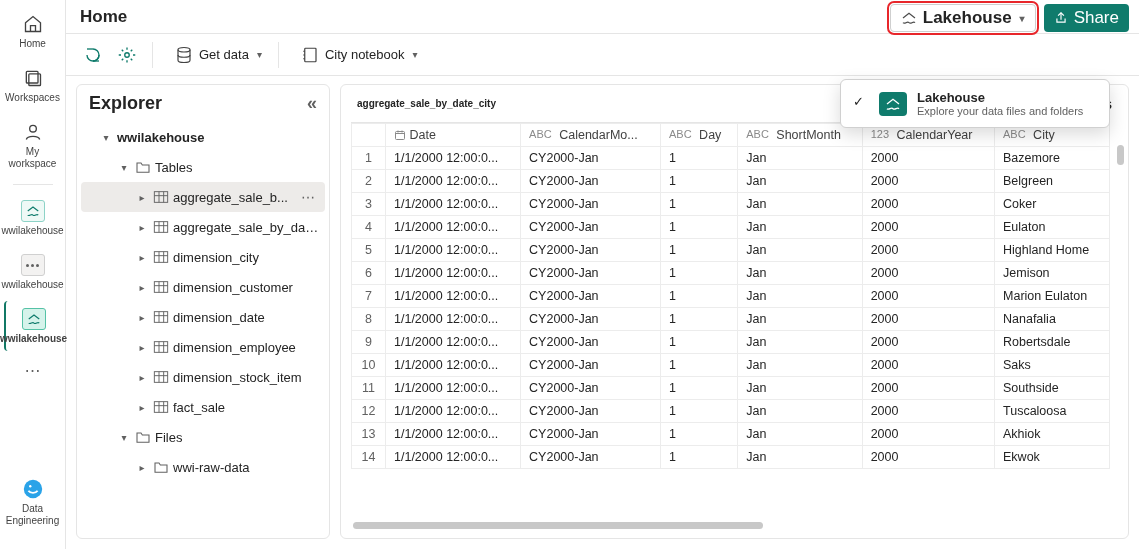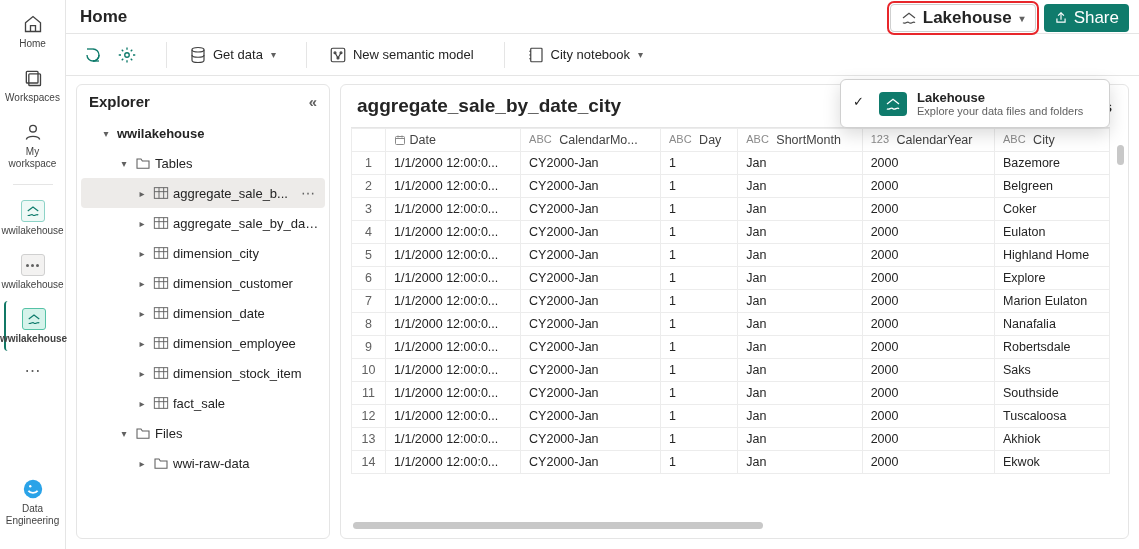--- a/index.html
+++ b/index.html
@@ -19,39 +19,39 @@
   .dots-box { width:26px; height:22px; background:#f3f2f1; border:1px solid #d0d0d0; border-radius:3px; display:flex; align-items:center; justify-content:center; gap:2px;}
   .dots-box span{width:3px;height:3px;background:#616161;border-radius:50%;}
   
   .main { flex:1; display:flex; flex-direction:column; min-width:0;}
   .topbar { height:34px; border-bottom:1px solid #e5e5e5; display:flex; align-items:center; padding:0 14px; font-size:17px; font-weight:600; position:relative;}
   .top-right { position:absolute; right:10px; top:4px; display:flex; gap:8px; align-items:center;}
   .lh-switch { border:1px solid #cfcfcf; border-radius:4px; height:28px; display:flex; align-items:center; padding:0 10px; gap:6px; cursor:pointer; outline:2px solid #e8262b; outline-offset:1px;}
   .share-btn { background:#0f7b6c; color:#fff; border-radius:4px; height:28px; display:flex; align-items:center; padding:4px 10px; gap:6px; cursor:pointer; font-weight:400;}
   
   .ribbon { height:42px; border-bottom:1px solid #e5e5e5; display:flex; align-items:center; padding:0 14px; gap:18px;}
-  .ribbon .grp { display:flex; align-items:center; gap:8px; padding-right:26px; border-right:1px solid #e5e5e5; height:26px;}
+  .ribbon .grp { display:flex; align-items:center; gap:8px; padding-right:12px; border-right:1px solid #e5e5e5; height:26px;}
   .ribbon .grp:last-child{border:none;}
   .ribbon .btn { display:flex; align-items:center; gap:6px; cursor:pointer; padding:4px 4px; border-radius:4px;}
   
   .body { flex:1; display:flex; min-height:0; padding:8px 10px 10px 10px; gap:0;}
   .panel { border:1px solid #e5e5e5; border-radius:6px; background:#fff; display:flex; flex-direction:column; min-height:0;}
   .explorer { width:254px; margin-right:10px;}
-  .explorer-head { display:flex; align-items:center; justify-content:space-between; padding:8px 12px 6px; font-weight:600; font-size:15px;}
+  .explorer-head { display:flex; align-items:center; justify-content:space-between; padding:8px 12px 6px; font-weight:600; font-size:18px;}
   .tree { overflow:auto; padding:2px 4px 8px 4px;}
   .tree-row { display:flex; align-items:center; height:30px; padding:0 6px; border-radius:4px; cursor:pointer; gap:4px;}
   .tree-row.sel{background:#edebe9;}
   .tw { width:14px; text-align:center; color:#616161; font-size:10px;}
   .tlabel { white-space:nowrap; overflow:hidden; text-overflow:ellipsis; flex:1;}
   .more { color:#616161; font-size:14px; padding:0 4px;}
   .indent1{padding-left:18px;} .indent2{padding-left:36px;} .indent3{padding-left:54px;}
   
   .tablepanel { flex:1; min-width:0; position:relative;}
   .table-top { display:flex; align-items:center; justify-content:space-between; padding:10px 16px 6px;}
-  .table-name { font-weight:600; font-size:19px;}
+  .table-name { font-weight:600; font-size:10px;}
   .table-limit { color:#242424; font-weight:600; font-size:15px;}
   .grid-wrap { flex:1; overflow:auto; margin:4px 18px 10px 10px; border-top:1px solid #e5e5e5;}
   table.grid { border-collapse:collapse; font-size:12.5px; min-width:100%; }
   table.grid th, table.grid td { border:1px solid #ececec; height:23px; padding:0 8px; text-align:left; white-space:nowrap;}
   table.grid th { background:#fff; font-weight:400; color:#424242;}
   table.grid th .htype{ font-size:11px; color:#8a8a8a; margin-right:4px; vertical-align:1px;}
   table.grid td.rn { text-align:center; color:#616161; background:#fff;}
   
   .popover { position:absolute; right:18px; top:-6px; width:270px; background:#fff; border:1px solid #d0d0d0; border-radius:6px; box-shadow:0 6px 18px rgba(0,0,0,0.15); overflow:hidden; z-index:10;}
   .pop-row { display:flex; align-items:flex-start; gap:10px; padding:10px 12px; cursor:pointer;}
@@ -201,32 +201,20 @@
               <path d="M4 5v14c0 1.7 3.6 3 8 3s8-1.3 8-3V5"></path>
               <path d="M4 12c0 1.7 3.6 3 8 3s8-1.3 8-3"></path>
             </svg>
           <span>Get data</span>
           <span class="chev">▾</span>
         </span>
       </div>
       <div class="grp">
         <span class="btn">
           <svg width="18" height="18" viewBox="0 0 24 24" fill="none" stroke="#424242" stroke-width="1.6">
-              <rect x="3" y="3" width="18" height="18" rx="2"></rect>
-              <circle cx="8" cy="9" r="1.3"></circle>
-              <circle cx="16" cy="9" r="1.3"></circle>
-              <circle cx="12" cy="16" r="1.3"></circle>
-              <path d="M8 9l4 7 4-7"></path>
-            </svg>
-          <span>New semantic model</span>
-        </span>
-      </div>
-      <div class="grp">
-        <span class="btn">
-          <svg width="18" height="18" viewBox="0 0 24 24" fill="none" stroke="#424242" stroke-width="1.6">
               <rect x="5" y="3" width="15" height="18" rx="1"></rect>
               <path d="M5 7H3M5 12H3M5 17H3"></path>
             </svg>
           <span>City notebook</span>
           <span class="chev">▾</span>
         </span>
       </div>
     </div>
 
     <div class="body">
@@ -440,21 +428,21 @@
                   <td>2000</td>
                   <td>Highland Home</td>
                 </tr>
                 <tr>
                   <td class="rn">6</td>
                   <td>1/1/2000 12:00:0...</td>
                   <td>CY2000-Jan</td>
                   <td>1</td>
                   <td>Jan</td>
                   <td>2000</td>
-                  <td>Explore</td>
+                  <td>Jemison</td>
                 </tr>
                 <tr>
                   <td class="rn">7</td>
                   <td>1/1/2000 12:00:0...</td>
                   <td>CY2000-Jan</td>
                   <td>1</td>
                   <td>Jan</td>
                   <td>2000</td>
                   <td>Marion Eulaton</td>
                 </tr>

